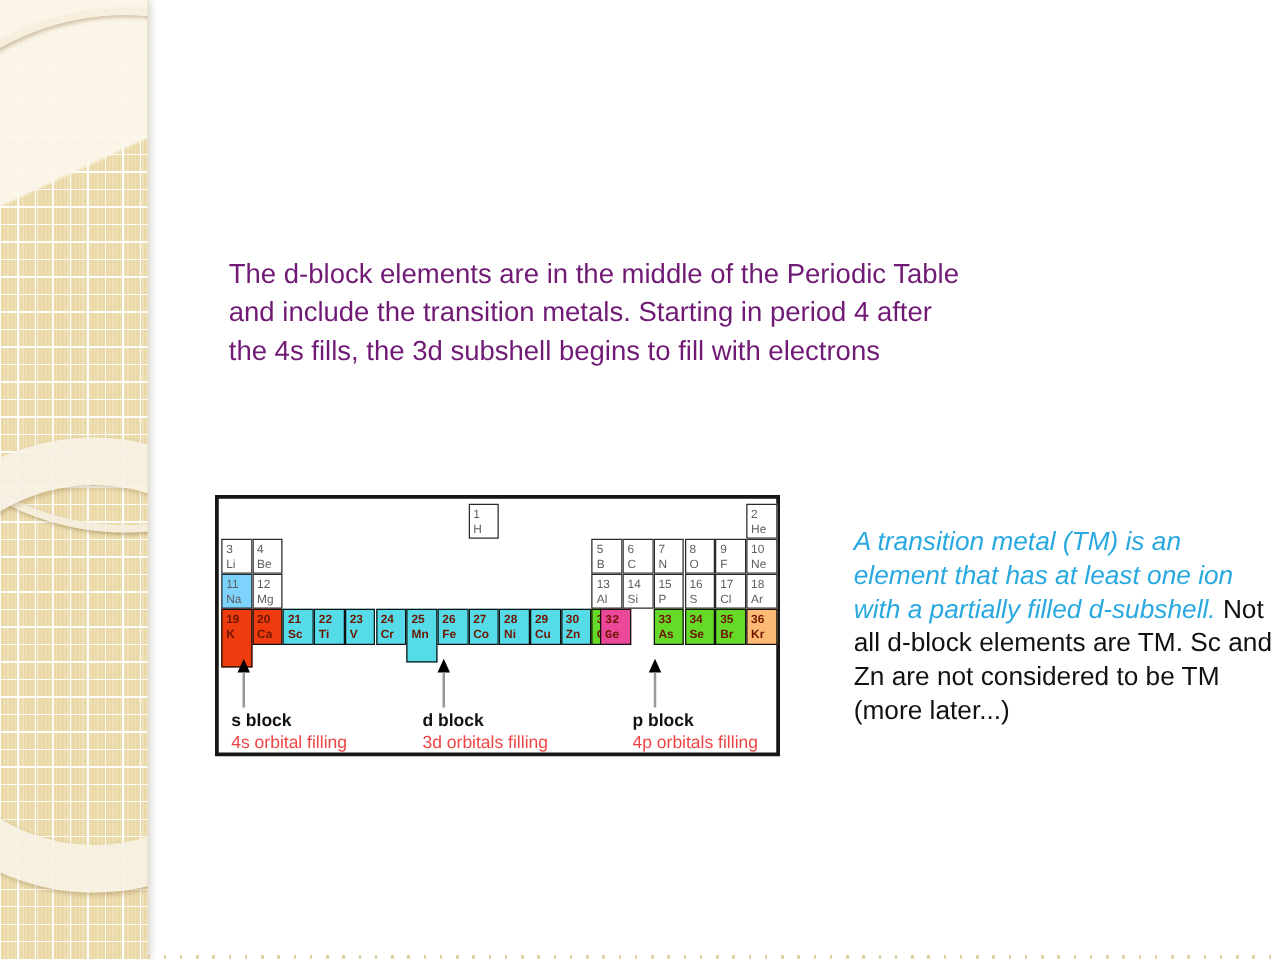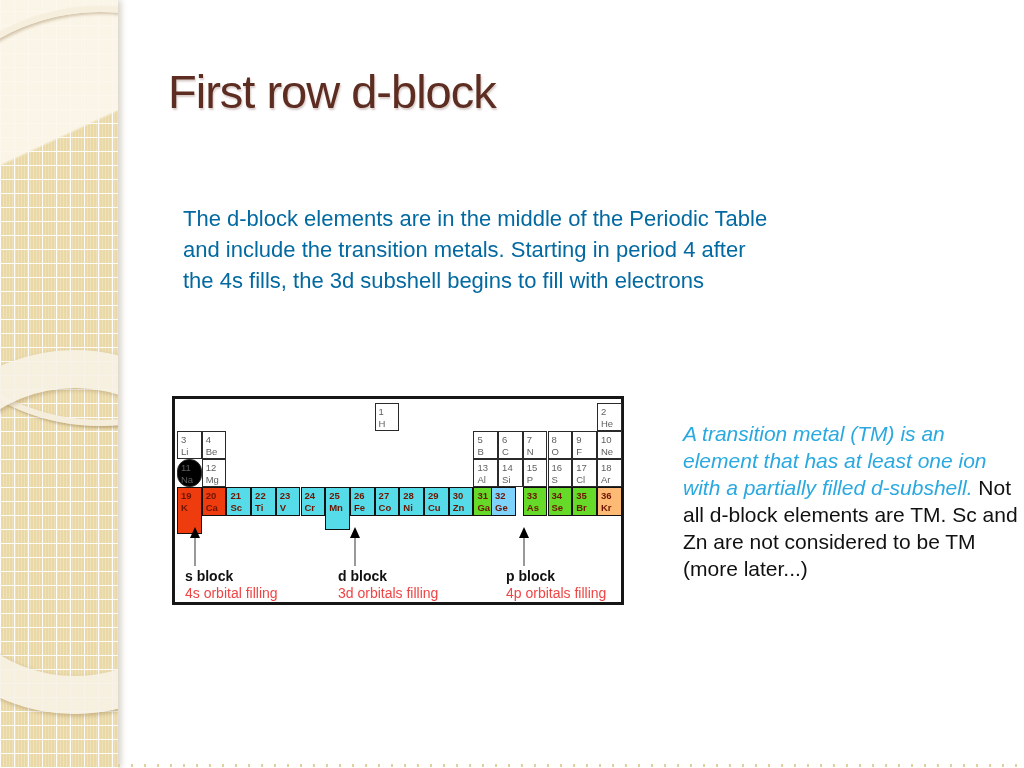--- a/index.html
+++ b/index.html
@@ -38,21 +38,21 @@
     background-image:repeating-linear-gradient(90deg,#e0d0a0 0 2px, rgba(255,255,255,0) 2px 13px);
   }
   
   .title{
     position:absolute; left:168px; top:64px; margin:0; width:700px;
     font-size:47px; font-weight:400; letter-spacing:-1px; color:#5e2d22;
     text-shadow:1px 2px 2px rgba(94,45,34,0.25);
   }
   .body-text{
     position:absolute; left:183px; top:203px; margin:0; width:585px;
-    font-size:22px; line-height:31px; color:#0369a1;
+    font-size:22px; line-height:31px; color:#701a75;
   }
   .note{
     position:absolute; left:683px; top:420px; margin:0; width:335px;
     font-size:21px; line-height:27px; color:#111111;
   }
   .note-accent{ color:#29a9e0; font-style:italic; }
   
   .figure{
     position:absolute; left:172px; top:396px; width:452px; height:209px;
     border:3px solid #161616; background:#ffffff; box-sizing:border-box;
@@ -84,21 +84,20 @@
 <body>
 
 <div class="slide">
 
   <div class="sidebar">
     <div class="sidebar-top-band"></div>
     <div class="ring ring1"></div>
     <div class="ring ring2"></div>
   </div>
 
-  <h1 class="title">First row d-block</h1>
 
   <p class="body-text">The d-block elements are in the middle of the Periodic Table and include the transition metals. Starting in period 4 after the 4s fills, the 3d subshell begins to fill with electrons</p>
 
   <div class="figure">
     <div id="pt-cells">
         <div class="pt-cell plain" style="left: 199.6px; top: 4px; height: 28px; background: rgb(255, 255, 255);">
           <span>1</span>
           <span>H</span>
         </div>
         <div class="pt-cell plain" style="left: 421.9px; top: 4px; height: 28px; background: rgb(255, 255, 255);">
@@ -130,21 +129,21 @@
           <span>O</span>
         </div>
         <div class="pt-cell plain" style="left: 397.2px; top: 32px; height: 28px; background: rgb(255, 255, 255);">
           <span>9</span>
           <span>F</span>
         </div>
         <div class="pt-cell plain" style="left: 421.9px; top: 32px; height: 28px; background: rgb(255, 255, 255);">
           <span>10</span>
           <span>Ne</span>
         </div>
-        <div class="pt-cell plain" style="left: 2px; top: 60px; height: 28px; background: #000000; border-radius: 12px;">
+        <div class="pt-cell plain" style="left: 2px; top: 60px; height: 28px; background: #7dd3fc;">
           <span>11</span>
           <span>Na</span>
         </div>
         <div class="pt-cell plain" style="left: 26.7px; top: 60px; height: 28px; background: rgb(255, 255, 255);">
           <span>12</span>
           <span>Mg</span>
         </div>
         <div class="pt-cell plain" style="left: 298.4px; top: 60px; height: 28px; background: rgb(255, 255, 255);">
           <span>13</span>
           <span>Al</span>
@@ -214,21 +213,21 @@
           <span>Cu</span>
         </div>
         <div class="pt-cell colored" style="left: 273.7px; top: 88px; height: 29px; background: rgb(85, 220, 232);">
           <span>30</span>
           <span>Zn</span>
         </div>
         <div class="pt-cell colored" style="left: 298.4px; top: 88px; height: 29px; background: rgb(101, 218, 40);">
           <span>31</span>
           <span>Ga</span>
         </div>
-        <div class="pt-cell colored" style="left: 316px; top: 88px; height: 29px; background: #7dd3fc;">
+        <div class="pt-cell colored" style="left: 305px; top: 88px; height: 29px; background: #ec4899; font-family: Liberation Mono, monospace;">
           <span>32</span>
           <span>Ge</span>
         </div>
         <div class="pt-cell colored" style="left: 347.8px; top: 88px; height: 29px; background: rgb(101, 218, 40);">
           <span>33</span>
           <span>As</span>
         </div>
         <div class="pt-cell colored" style="left: 372.5px; top: 88px; height: 29px; background: rgb(101, 218, 40);">
           <span>34</span>
           <span>Se</span>

